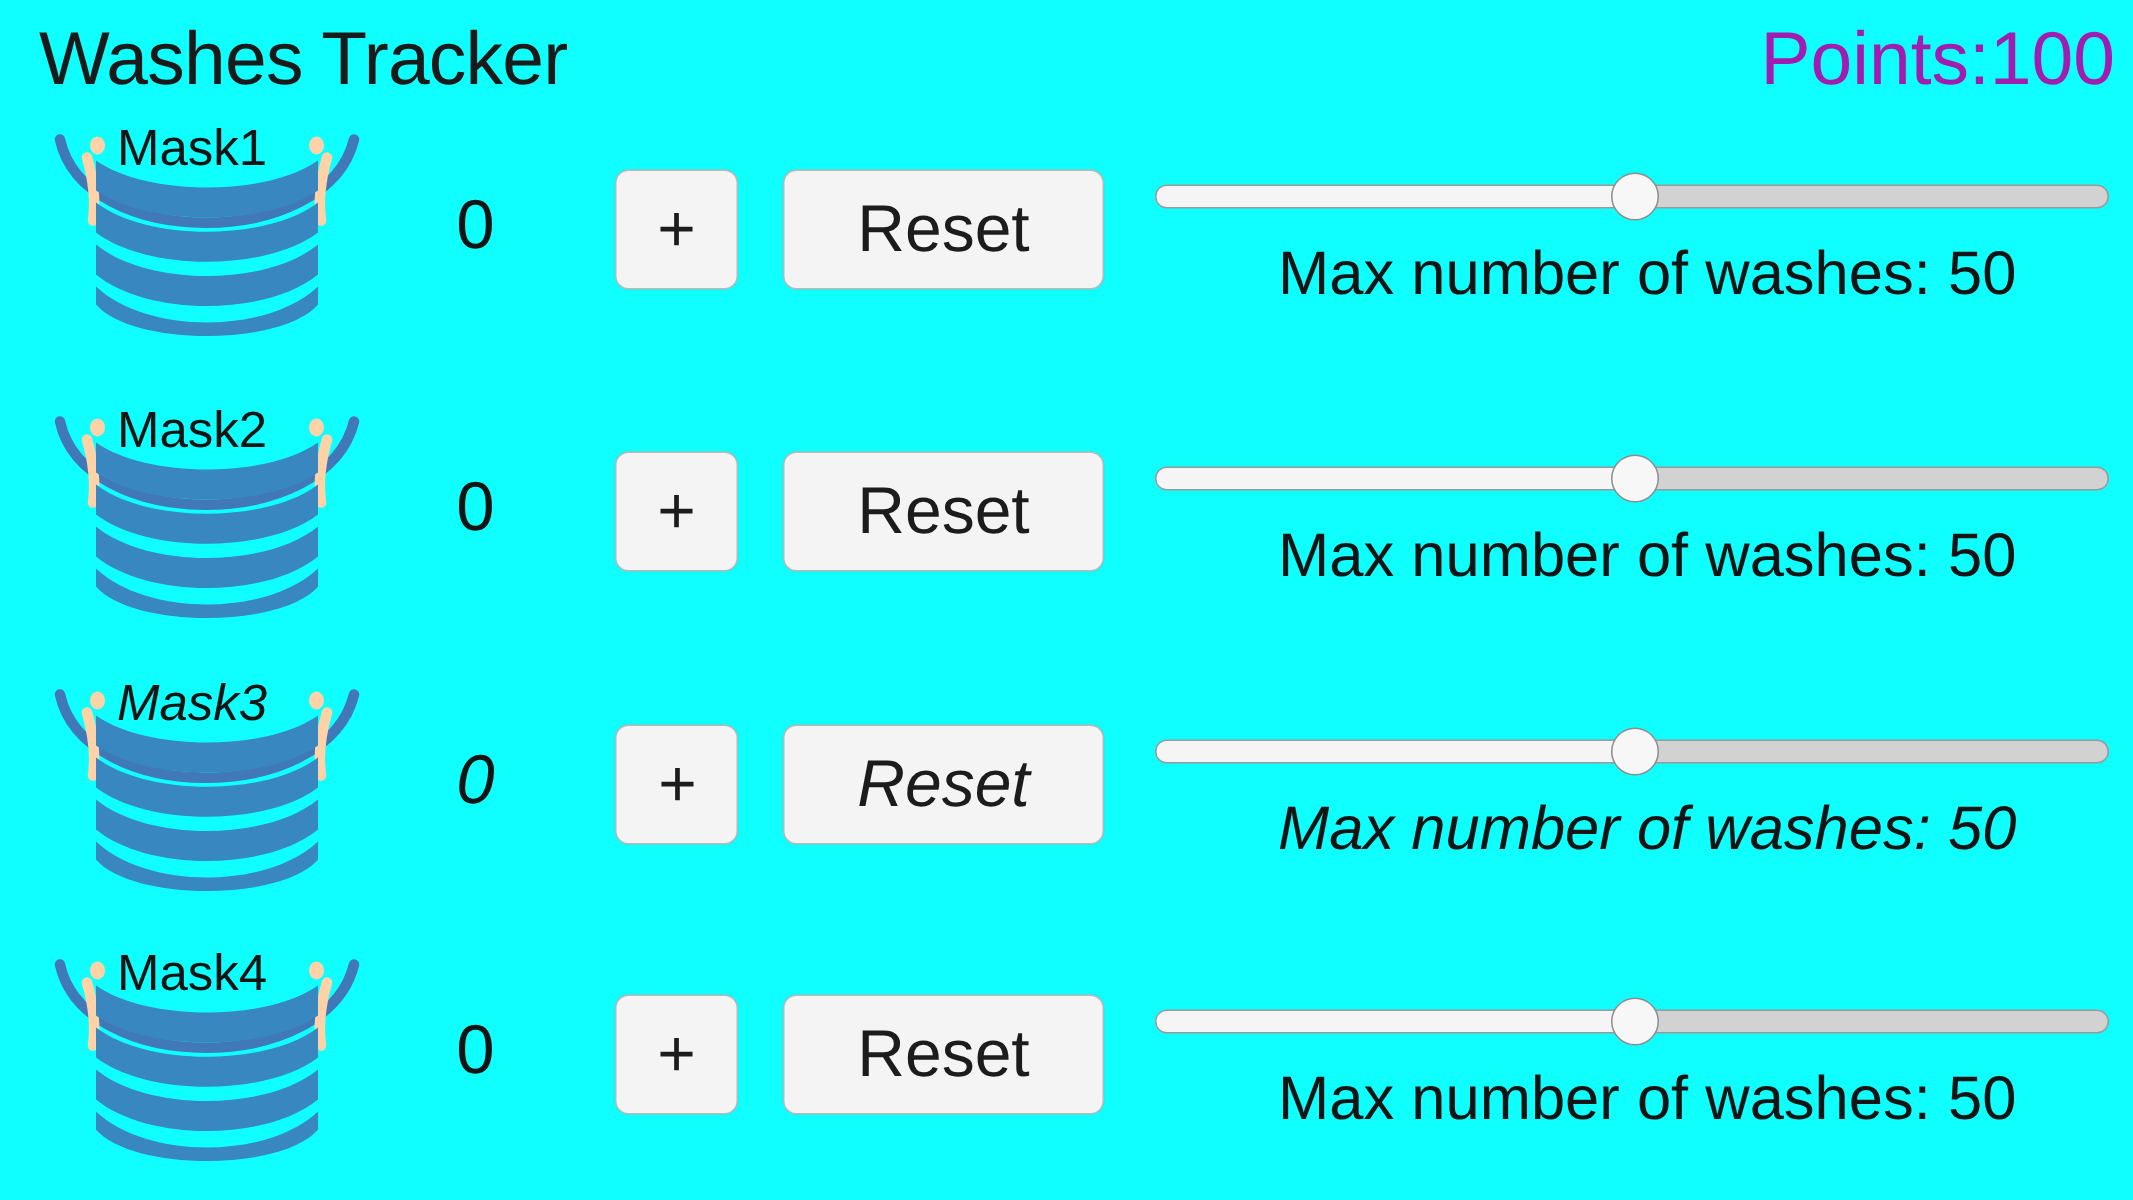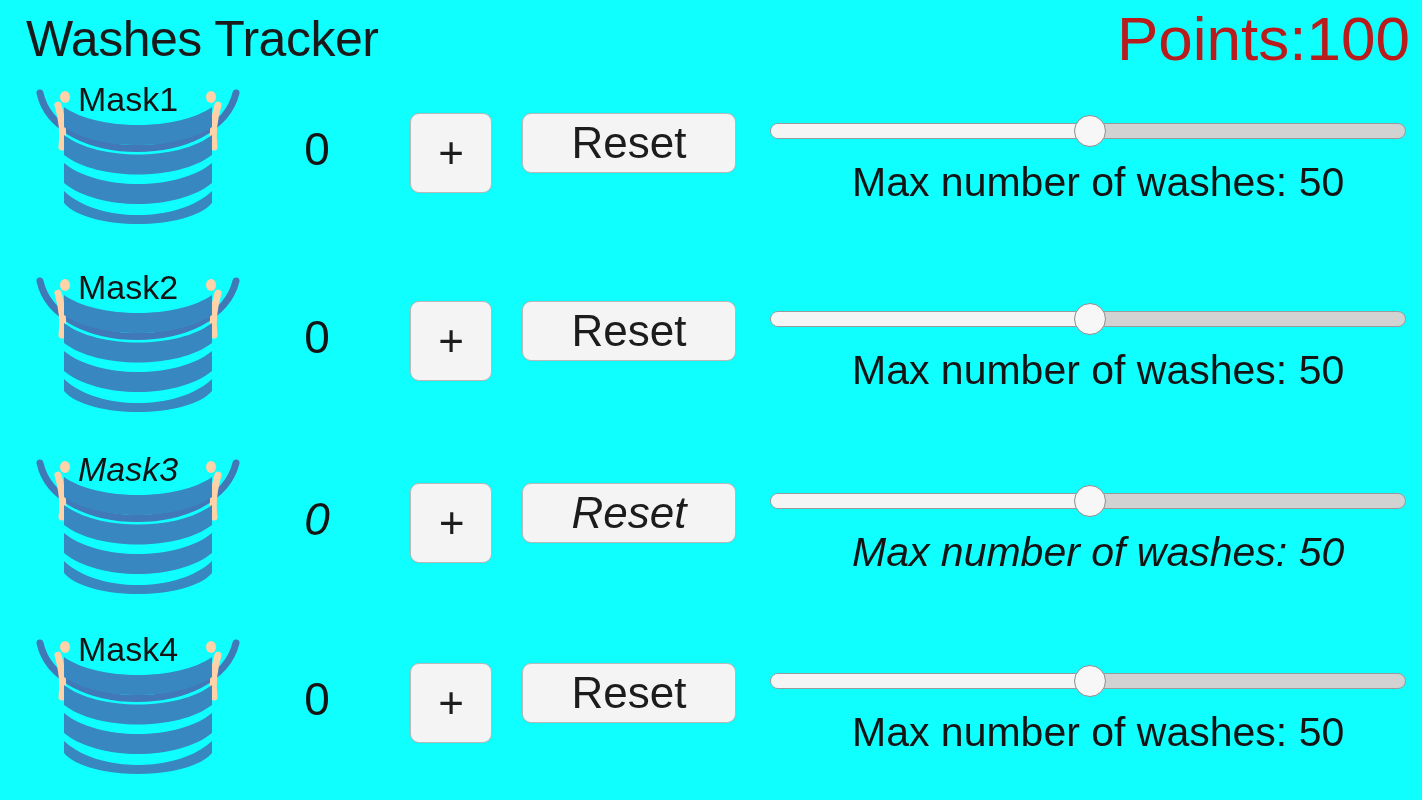--- a/index.html
+++ b/index.html
@@ -19,22 +19,22 @@
   
   #header { position: absolute; left: 0; top: 0; width: 1422px; height: 78px; }
   #app-title {
     position: absolute; left: 16px; top: 8px;
     font-size: 50px; line-height: 62px;
     color: #1a1a1a; font-weight: 400; letter-spacing: -0.5px;
     white-space: nowrap;
   }
   #points-display {
     position: absolute; right: 22px; top: 8px;
-    font-size: 62px; line-height: 62px;
-    color: #b91c1c; font-weight: 400;
+    font-size: 50px; line-height: 62px;
+    color: #a21caf; font-weight: 400;
     white-space: nowrap;
   }
   .points-label, .points-value { display: inline; }
 
   
   .mask-row { position: absolute; left: 0; width: 1422px; height: 181px; }
 
   
   .mask-icon-wrap {
     position: absolute; left: 8px; top: 0;
@@ -62,21 +62,21 @@
     background: #f4f4f4;
     border: 1px solid #b9b9b9;
     border-radius: 9px;
     color: #1c1c1c;
     font-family: "Liberation Sans", sans-serif;
     display: flex; align-items: center; justify-content: center;
     cursor: pointer;
     box-shadow: 0 0 0 0.5px rgba(0,0,0,0.04);
   }
   .btn-plus { width: 82px; height: 80px; font-size: 44px; line-height: 44px; }
-  .btn-reset { width: 214px; height: 60px; font-size: 44px; line-height: 44px; }
+  .btn-reset { width: 214px; height: 80px; font-size: 44px; line-height: 44px; }
 
   
   .slider-wrap { position: absolute; width: 640px; height: 26px; }
   .slider-track {
     position: absolute; left: 0; top: 6px;
     width: 636px; height: 16px;
     border-radius: 9px;
     background: #d2d2d2;
     border: 1px solid #9a9a9a;
     overflow: hidden;

